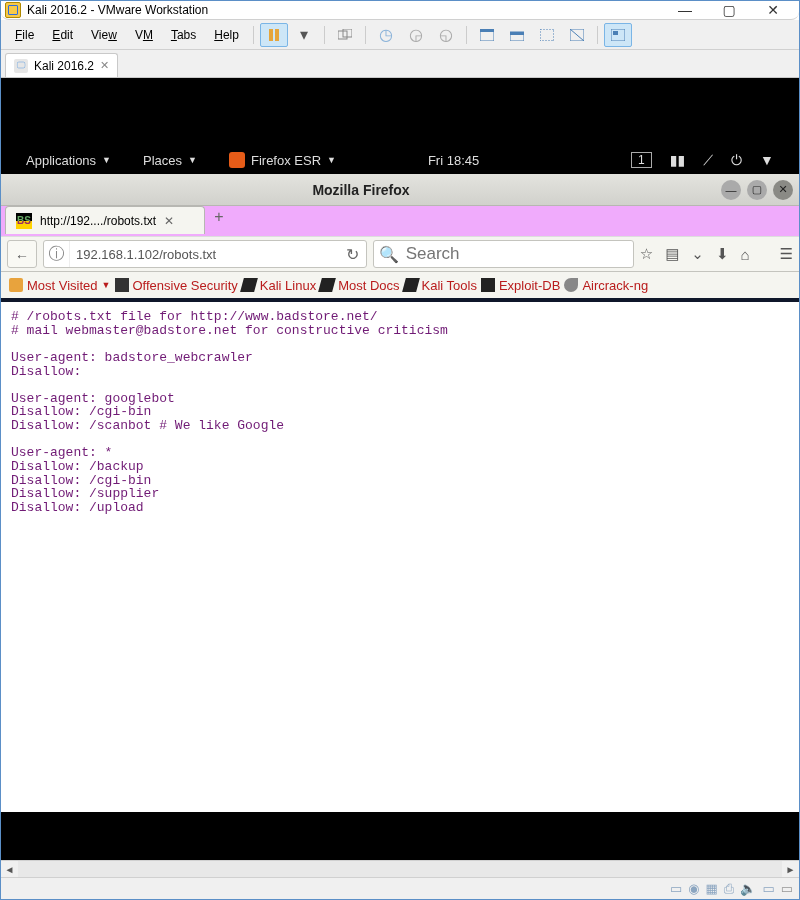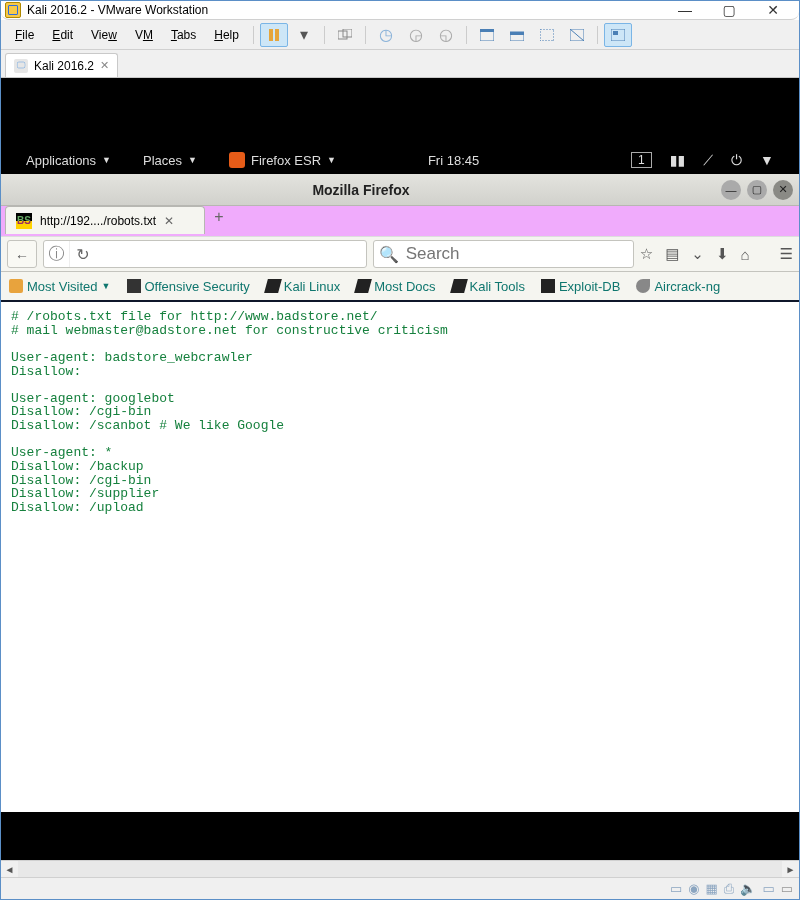--- a/index.html
+++ b/index.html
@@ -54,31 +54,31 @@
 .ff-navbar { height: 36px; background: #f5f5f0; display: flex; align-items: center; padding: 0 6px; gap: 6px; border-top: 1px solid #ddd; border-bottom: 1px solid #c4c4be; }
 .navbtn { width: 30px; height: 28px; border: 1px solid #c4c4be; border-radius: 3px; display: flex; align-items: center; justify-content: center; background: #f9f9f4; color: #555; font-size: 14px; }
 .urlbar { flex: 2; height: 28px; border: 1px solid #c4c4be; border-radius: 3px; display:flex; align-items:center; background:#fff; }
 .urlbar .ident { width:26px; height:100%; display:flex; align-items:center; justify-content:center; color:#888; border-right: 1px solid #eee; }
 .urlbar input { border:none; outline:none; flex:1; font-size:13px; padding:0 6px; background:transparent; color:#555; }
 .urlbar .reload { width:26px; text-align:center; color:#666; }
 .searchbar { flex: 1; height: 28px; border: 1px solid #c4c4be; border-radius: 3px; display:flex; align-items:center; background:#fff; padding: 0 6px; gap:6px; }
 .searchbar input { border:none; outline:none; flex:1; font-size:17px; background:transparent;}
 .rt-icons { display:flex; align-items:center; gap:12px; color:#555; font-size:15px; }
 .rt-icons span { display:flex; }
-.ff-bookmarks { height: 30px; background: #f5f5f0; display: flex; align-items: center; padding: 0 8px; gap: 16px; font-size: 13px; border-bottom: 2px solid #0f172a; color:#0f766e; }
+.ff-bookmarks { height: 30px; background: #f5f5f0; display: flex; align-items: center; padding: 0 8px; gap: 4px; font-size: 13px; border-bottom: 4px solid #0f172a; color:#b91c1c; }
 .bm-item { display:flex; align-items:center; gap:4px; }
 .bm-ico { width:14px; height:14px; display:inline-block; }
 .bm-mv .bm-ico { background:#e8a33d; border-radius:2px; }
 .bm-off .bm-ico { background:#333; }
 .bm-k .bm-ico { background:#222; transform: skewX(-15deg); }
 .bm-edb .bm-ico { background:#222; }
 .bm-air .bm-ico { background:#888; border-radius:50% 0 50% 50%; }
 
 
-.ff-content { flex:1; background:#fff; padding:8px 10px; font-family: "Courier New", monospace; font-size: 13px; white-space: pre; color:#15803d; overflow:hidden; line-height: 1.05; }
+.ff-content { flex:1; background:#fff; padding:8px 10px; font-family: "Courier New", monospace; font-size: 13px; white-space: pre; color:#701a75; overflow:hidden; line-height: 1.05; }
 
 .guest-black-bottom { height: 48px; background:#000; }
 
 
 .host-scroll { height: 17px; background: #f0f0f0; border-top: 1px solid #d0d0d0; display:flex; align-items:center; }
 .host-scroll .arrow { width:17px; height:17px; display:flex; align-items:center; justify-content:center; color:#555; font-size:10px;}
 .host-scroll .track { flex:1; background:#e8e8e8; height:100%; }
 .host-status { height: 22px; background: #f0f0f0; display:flex; align-items:center; padding: 0 6px; font-size:12px; color:#333; border-top:1px solid #d0d0d0;}
 .host-status .righticons { margin-left:auto; display:flex; gap:6px; color:#7a98b8; font-size:13px;}
 .host-status .righticons span{opacity:.85;}
@@ -208,20 +208,21 @@
           <span>http://192..../robots.txt</span>
           <span class="close">✕</span>
         </div>
         <div class="newtab">+</div>
       </div>
 
       <div class="ff-navbar">
         <div class="navbtn">←</div>
         <div class="urlbar">
           <span class="ident">ⓘ</span>
+          <input type="text" value="192.168.1.102/robots.txt" style="">
           <span class="reload">↻</span>
         </div>
         <div class="searchbar">
           <span style="color:#888">🔍</span>
           <input type="text" placeholder="Search" style="">
         </div>
         <div class="rt-icons">
           <span>☆</span>
           <span>▤</span>
           <span>⌄</span>

